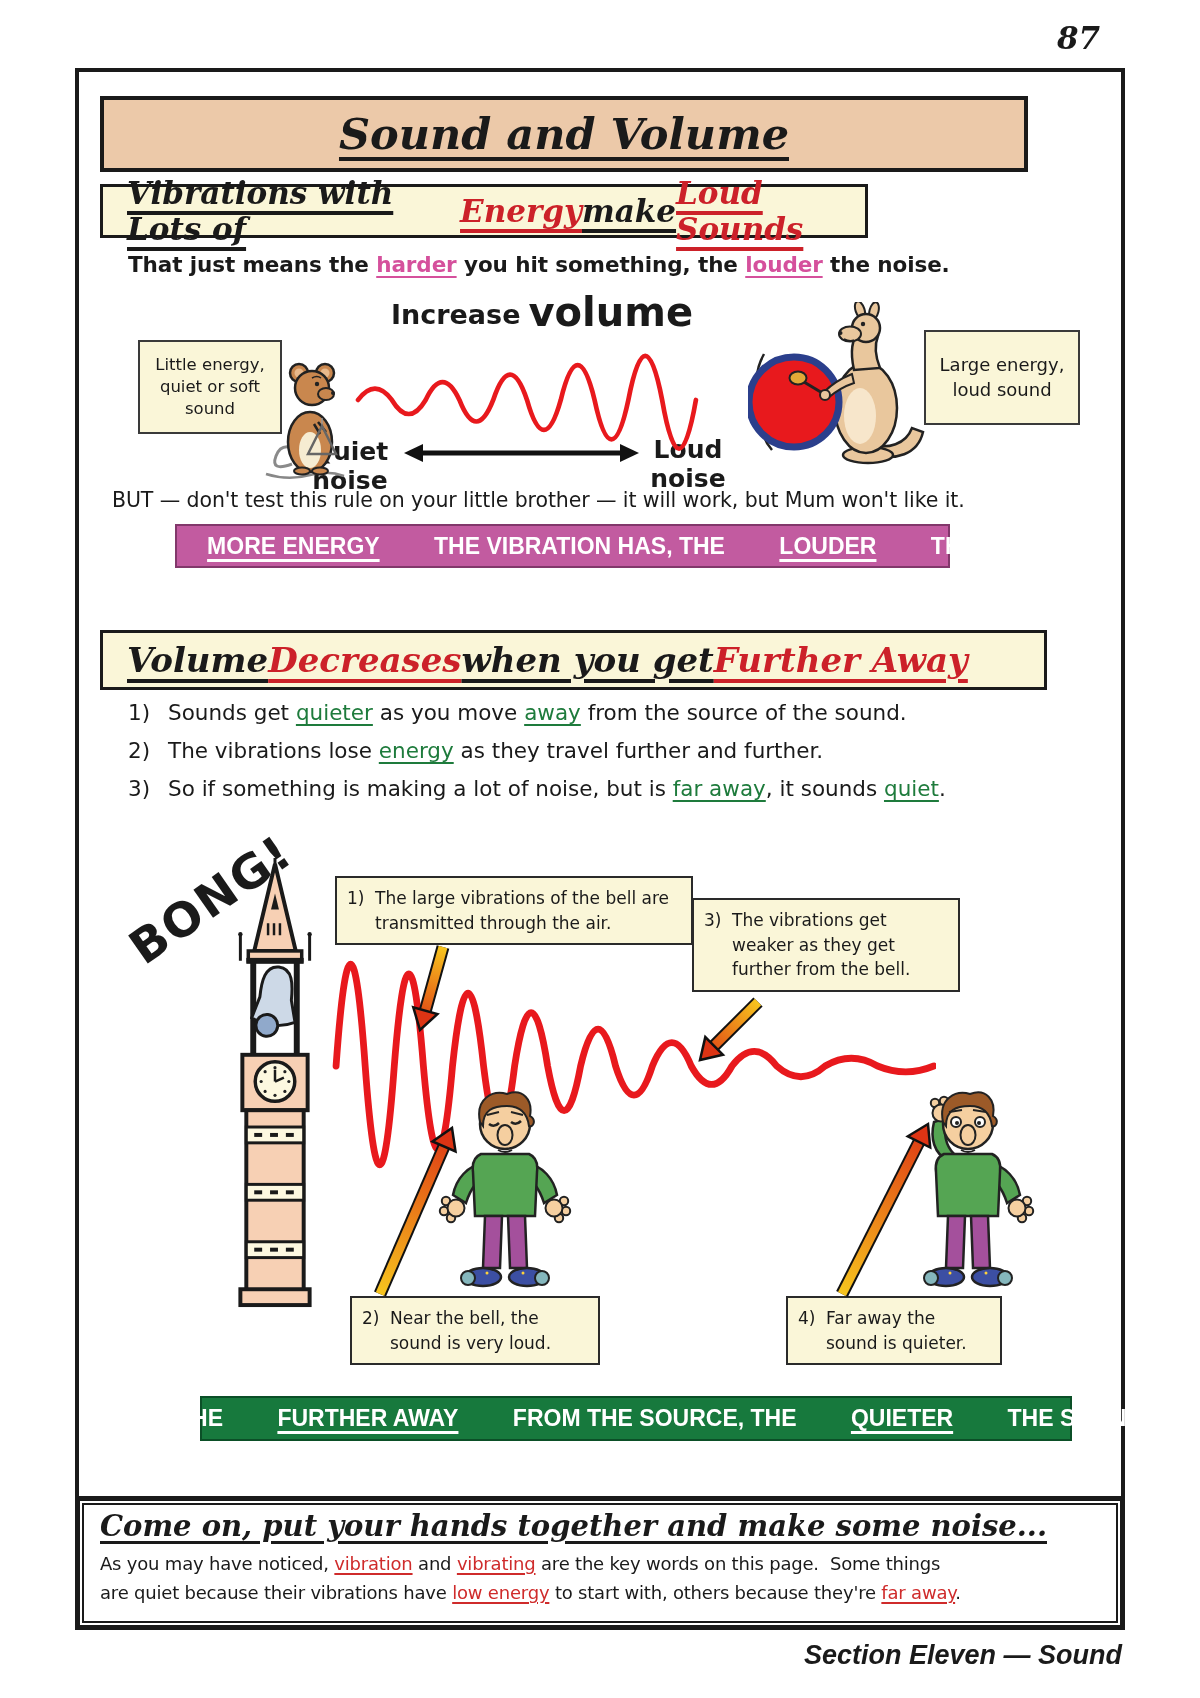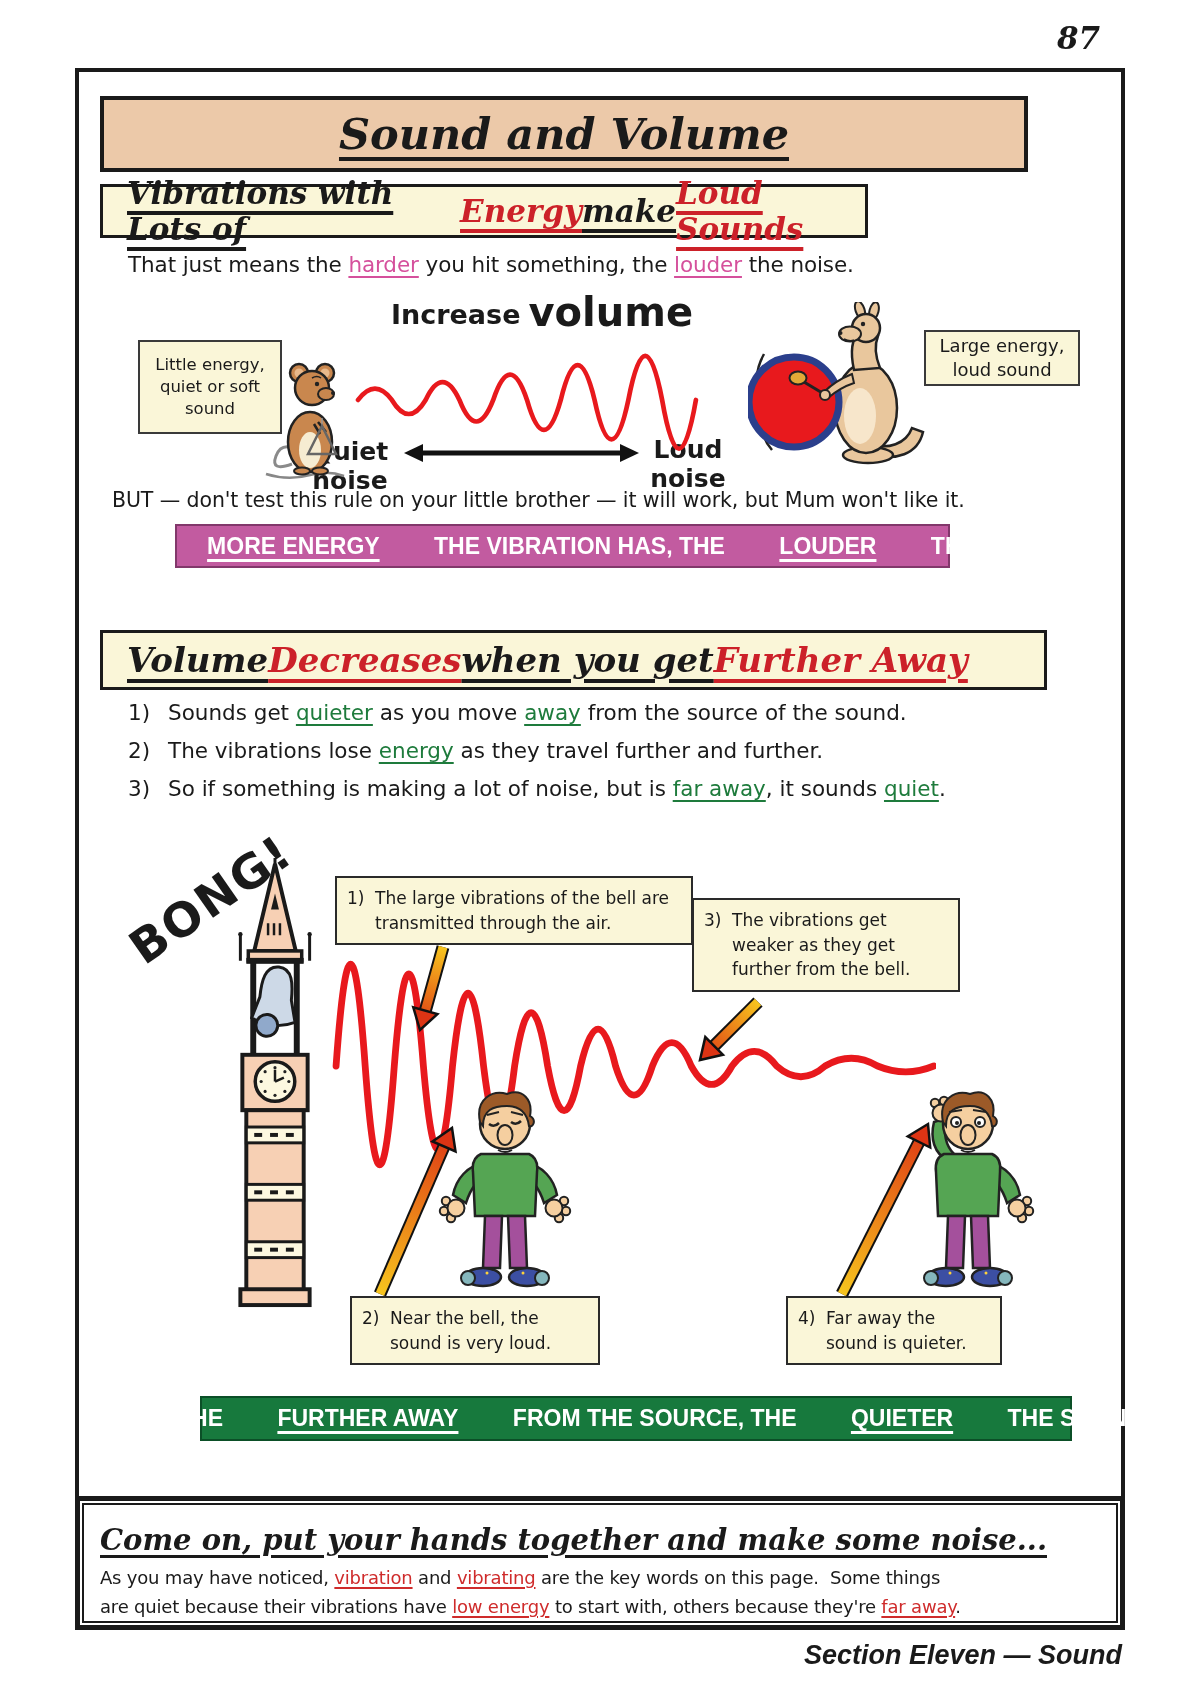--- a/index.html
+++ b/index.html
@@ -28,32 +28,32 @@
   .title-banner{left:100px;top:96px;width:928px;height:76px;background:var(--salmon);border:4px solid var(--ink);display:flex;align-items:center;justify-content:center;}
   .title-banner span{font-family:var(--display);font-style:italic;font-weight:bold;font-size:43px;text-decoration:underline;text-decoration-thickness:4px;text-underline-offset:8px;}
 
   .heading-box{background:var(--cream);border:3px solid var(--ink);display:flex;align-items:center;padding-left:24px;font-family:var(--display);font-style:italic;font-weight:bold;}
   .heading-box [class^="seg-"]{text-decoration-thickness:4px;text-underline-offset:7px;}
   #sec1-heading{left:100px;top:184px;width:768px;height:54px;font-size:31px;}
   #sec2-heading{left:100px;top:630px;width:947px;height:60px;font-size:34px;}
 
   .comic-line{font-size:21.5px;white-space:pre;letter-spacing:-0.1px;}
   .comic-line [class^="seg-"]{text-decoration-thickness:2px;text-underline-offset:4px;}
-  #sec1-intro{left:128px;top:252px;}
+  #sec1-intro{left:128px;top:252px;font-weight:bold;}
   #but-line{left:112px;top:488px;font-size:20.5px;}
 
   .seg-du,.seg-ru,.seg-pu,.seg-gu,.seg-redu,.seg-wu{text-decoration-line:underline;}
   .seg-ru{color:var(--red);}
   .seg-pu{color:var(--pink);}
   .seg-gu{color:var(--green);}
   .seg-redu{color:var(--red2);}
 
   .cream-label{background:var(--cream);border:2.5px solid #3a3a3a;display:flex;align-items:center;justify-content:center;text-align:center;font-size:16.5px;line-height:1.35;padding:6px;}
   #d1-left-box{left:138px;top:340px;width:144px;height:94px;}
-  #d1-right-box{left:924px;top:330px;width:156px;height:56px;font-size:18px;}
+  #d1-right-box{left:924px;top:330px;width:156px;height:95px;font-size:18px;}
 
   #increase-label{left:392px;top:294px;width:300px;display:flex;align-items:flex-end;justify-content:center;gap:8px;font-weight:bold;}
   #increase-label .w1{font-size:27px;}
   #increase-label .w2{font-size:40px;line-height:0.9;}
 
   .noise-label{text-align:center;font-size:25px;font-weight:600;line-height:1.15;}
   #quiet-label{left:300px;top:438px;width:100px;}
   #loud-label{left:638px;top:436px;width:100px;}
 
   .banner{display:flex;align-items:center;justify-content:center;color:#fff;font-family:var(--plain);font-weight:bold;white-space:pre;}
@@ -70,21 +70,21 @@
   .callout{background:var(--cream);border:2.5px solid #2a2a2a;display:flex;padding:8px 10px;font-size:17px;line-height:1.45;z-index:20;}
   .callout .num{width:28px;flex:none;}
   #callout1{left:335px;top:876px;width:358px;}
   #callout3{left:692px;top:898px;width:268px;}
   #callout2{left:350px;top:1296px;width:250px;}
   #callout4{left:786px;top:1296px;width:216px;}
 
   .z10{z-index:10;} .z15{z-index:15;} .z30{z-index:30;pointer-events:none;}
 
   .bottom-box{left:75px;top:1496px;width:1050px;height:134px;border:5px solid var(--ink);background:#fff;z-index:25;}
-  .bottom-box-inner{position:absolute;inset:2px;border:2px solid var(--ink);padding:18px 16px 0 16px;}
+  .bottom-box-inner{position:absolute;inset:2px;border:2px solid var(--ink);padding:4px 16px 0 16px;}
   .bottom-heading{font-family:var(--display);font-style:italic;font-weight:bold;font-size:29px;text-decoration:underline;text-decoration-thickness:3px;text-underline-offset:5px;margin-bottom:6px;}
   .bottom-line{font-size:18px;line-height:29px;white-space:pre;letter-spacing:-0.2px;}
   .bottom-line [class^="seg-"]{text-decoration-thickness:2px;text-underline-offset:3px;}
 
   .footer{right:78px;top:1640px;font-family:var(--plain);font-style:italic;font-weight:bold;font-size:27px;}
 </style>
 </head>
 <body>
 
 <div id="page">

